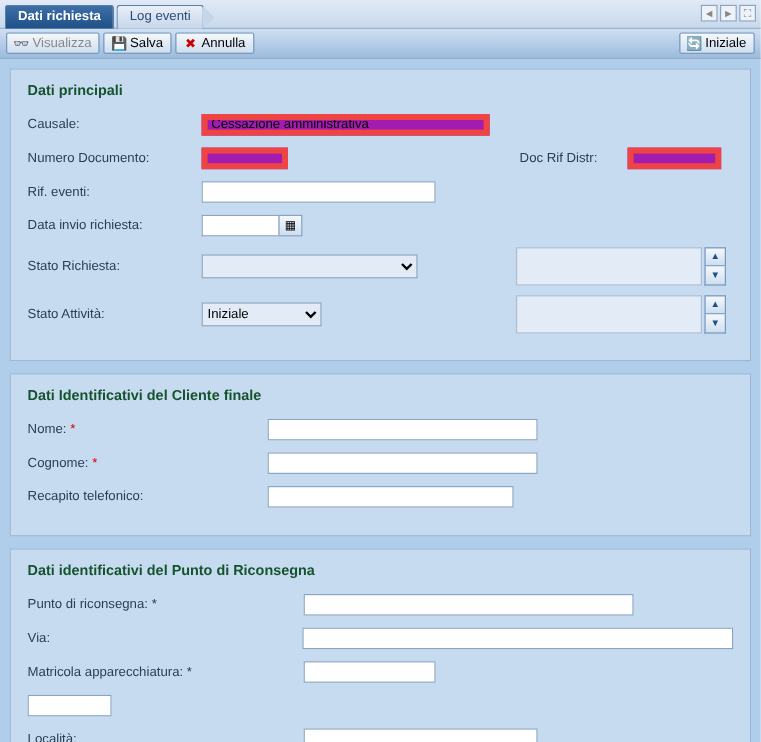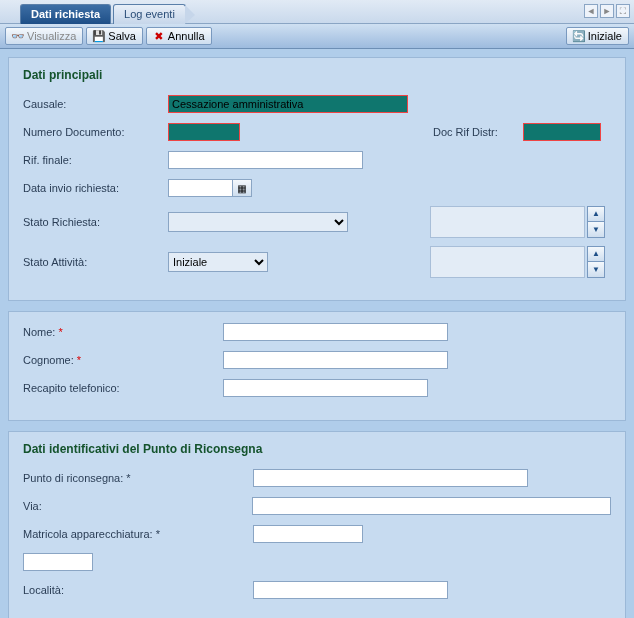--- a/index.html
+++ b/index.html
@@ -1,19 +1,19 @@
 <!DOCTYPE html>
 <html><head>
 <meta charset="utf-8">
 <style>
 * { box-sizing: border-box; margin: 0; padding: 0; }
 body { font-family: Arial, sans-serif; font-size: 11px; background: #fff; width: 634px; }
 
 .top-bar { background: linear-gradient(#e1eaf5, #c9d9ec); border-bottom: 1px solid #8aa5c4; height: 24px; position: relative; }
-.tabs { display: flex; align-items: flex-end; height: 100%; padding-left: 20px; }
+.tabs { display: flex; align-items: flex-end; height: 100%; padding-left: 4px; }
 .tab { padding: 3px 10px 4px; margin-right: 2px; border: 1px solid #5a7fa9; border-bottom: none; border-radius: 3px 3px 0 0; position: relative; top: 1px; cursor: pointer; }
 .tab.active { background: linear-gradient(#3d6ea5, #1e4f87); color: #fff; font-weight: bold; }
 .tab.inactive { background: linear-gradient(#e8eff8, #c6d6ea); color: #2a4d77; }
 .tab.inactive::after { content: ''; position: absolute; right: -10px; top: 0; border-left: 10px solid #c6d6ea; border-top: 10px solid transparent; border-bottom: 9px solid transparent; }
 .nav-controls { position: absolute; right: 4px; top: 4px; display: flex; gap: 2px; }
 .nav-btn { width: 14px; height: 14px; border: 1px solid #8aa5c4; background: #eef3fa; font-size: 9px; display: flex; align-items: center; justify-content: center; cursor: pointer; color: #888; }
 
 .toolbar { background: linear-gradient(#cfe0f2, #9dbbde); border-bottom: 1px solid #6d8fb5; padding: 3px 5px; display: flex; justify-content: space-between; }
 .toolbar-left, .toolbar-right { display: flex; gap: 3px; }
 .tb-btn { background: linear-gradient(#f4f8fc, #cedeef); border: 1px solid #7999bf; border-radius: 2px; padding: 2px 6px; font-size: 11px; cursor: pointer; display: flex; align-items: center; gap: 3px; color: #000; }
@@ -22,21 +22,21 @@
 
 .content { background: #b0cdea; padding: 8px; min-height: 560px; }
 
 .section { background: #c7dbf0; border: 1px solid #9bb8d7; margin-bottom: 10px; padding: 10px 14px 14px; }
 .section-title { font-weight: bold; color: #14532d; margin-bottom: 12px; font-size: 12px; }
 
 .row { display: flex; align-items: center; margin-bottom: 8px; min-height: 20px; }
 .lbl { width: 145px; color: #2a3d55; font-size: 11px; }
 .lbl .req { color: #d00; }
 input[type=text] { border: 1px solid #8aa5c4; background: #fff; height: 18px; padding: 0 3px; font-size: 11px; }
-input[readonly] { background: #0f766e; border: 1px solid #ef4444; }
+input[readonly] { background: #a21caf; border: 5px solid #ef4444; }
 select { border: 1px solid #8aa5c4; background: #e3ecf6; height: 20px; font-size: 11px; }
 
 .date-wrap { display: flex; }
 .date-wrap input { border-right: none; }
 .date-btn { width: 20px; height: 18px; border: 1px solid #8aa5c4; background: linear-gradient(#f4f8fc, #cedeef); font-size: 10px; display: flex; align-items: center; justify-content: center; cursor: pointer; }
 .stepper { display: flex; flex-direction: column; }
 .step-btn { width: 18px; height: 16px; border: 1px solid #7999bf; background: linear-gradient(#f4f8fc, #cedeef); font-size: 8px; line-height: 1; cursor: pointer; color: #1e4f87; }
 .step-btn + .step-btn { border-top: none; }
 .box-input { width: 155px; height: 32px; border: 1px solid #a8bed8; background: #e3ecf6; margin-right: 2px; }
 .right-group { display: flex; align-items: stretch; margin-left: auto; margin-right: 6px; }
@@ -96,21 +96,21 @@
     <div class="row">
       <div class="lbl">Numero Documento:</div>
       <input type="text" readonly="" style="width: 72px;">
       <div style="margin-left:auto; margin-right:10px; display:flex; align-items:center;">
         <div style="width:90px; color:#2a3d55">Doc Rif Distr:</div>
         <input type="text" readonly="" style="width: 78px;">
       </div>
     </div>
 
     <div class="row">
-      <div class="lbl">Rif. finale:</div>
+      <div class="lbl">Rif. eventi:</div>
       <input type="text" style="width: 195px;">
     </div>
 
     <div class="row">
       <div class="lbl">Data invio richiesta:</div>
       <div class="date-wrap">
         <input type="text" style="width: 64px;">
         <div class="date-btn">▦</div>
       </div>
     </div>
@@ -136,20 +136,21 @@
         <div class="box-input"></div>
         <div class="stepper">
           <button class="step-btn">▲</button>
           <button class="step-btn">▼</button>
         </div>
       </div>
     </div>
   </div>
 
   <div class="section">
+    <div class="section-title">Dati Identificativi del Cliente finale</div>
 
     <div class="row">
       <div class="lbl"><span>Nome:</span> <span class="req">*</span></div>
       <input type="text" style="margin-left: 55px; width: 225px;">
     </div>
     <div class="row">
       <div class="lbl"><span>Cognome:</span> <span class="req">*</span></div>
       <input type="text" style="margin-left: 55px; width: 225px;">
     </div>
     <div class="row">

